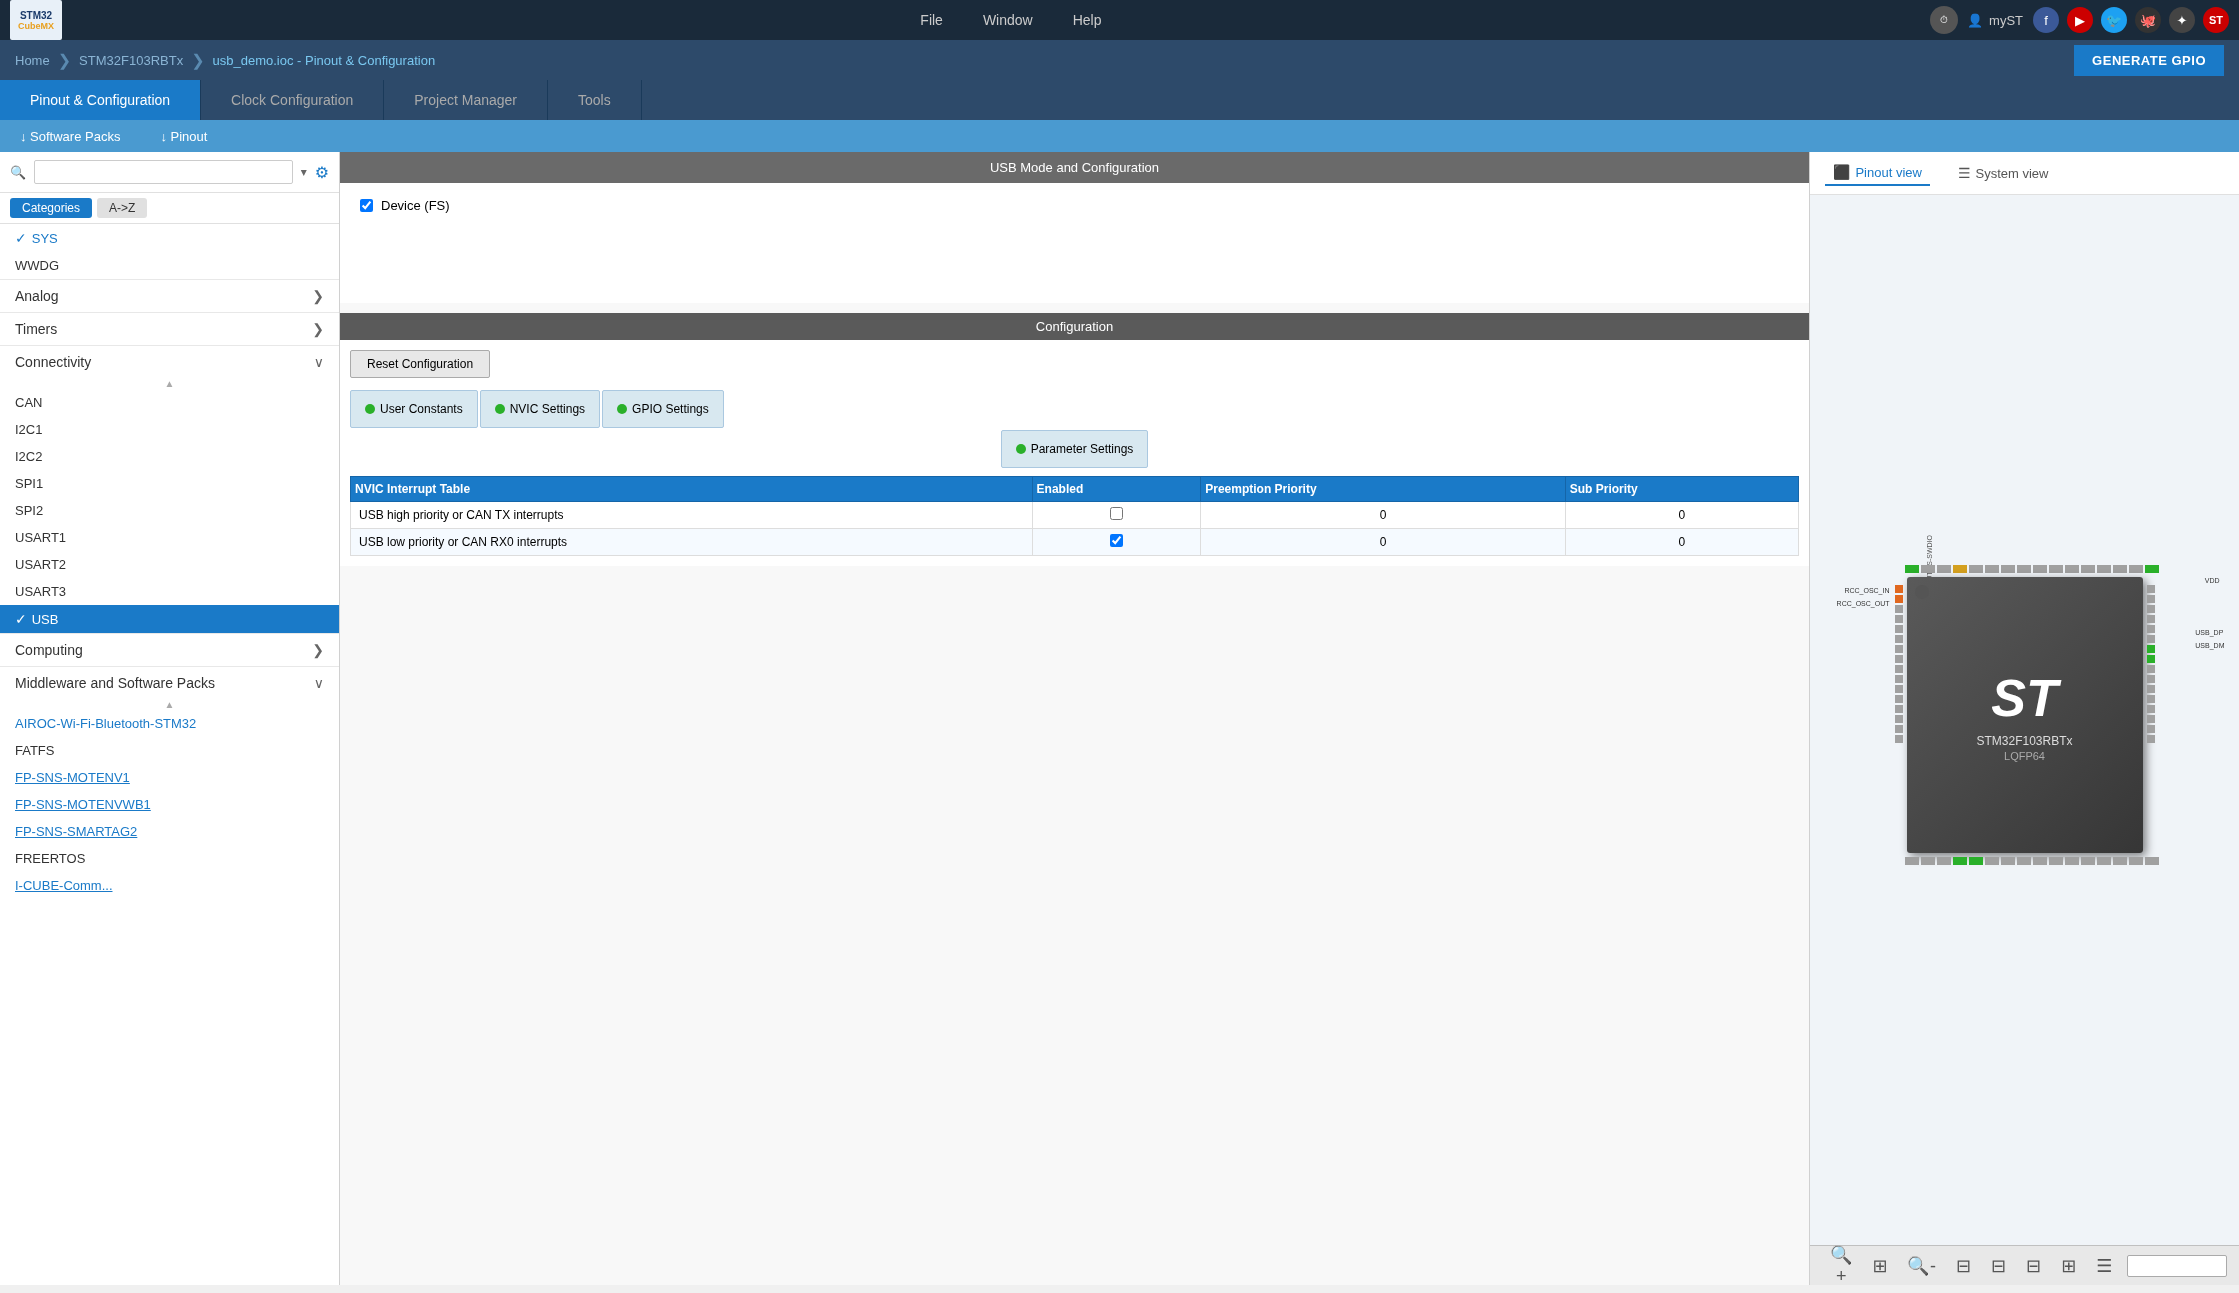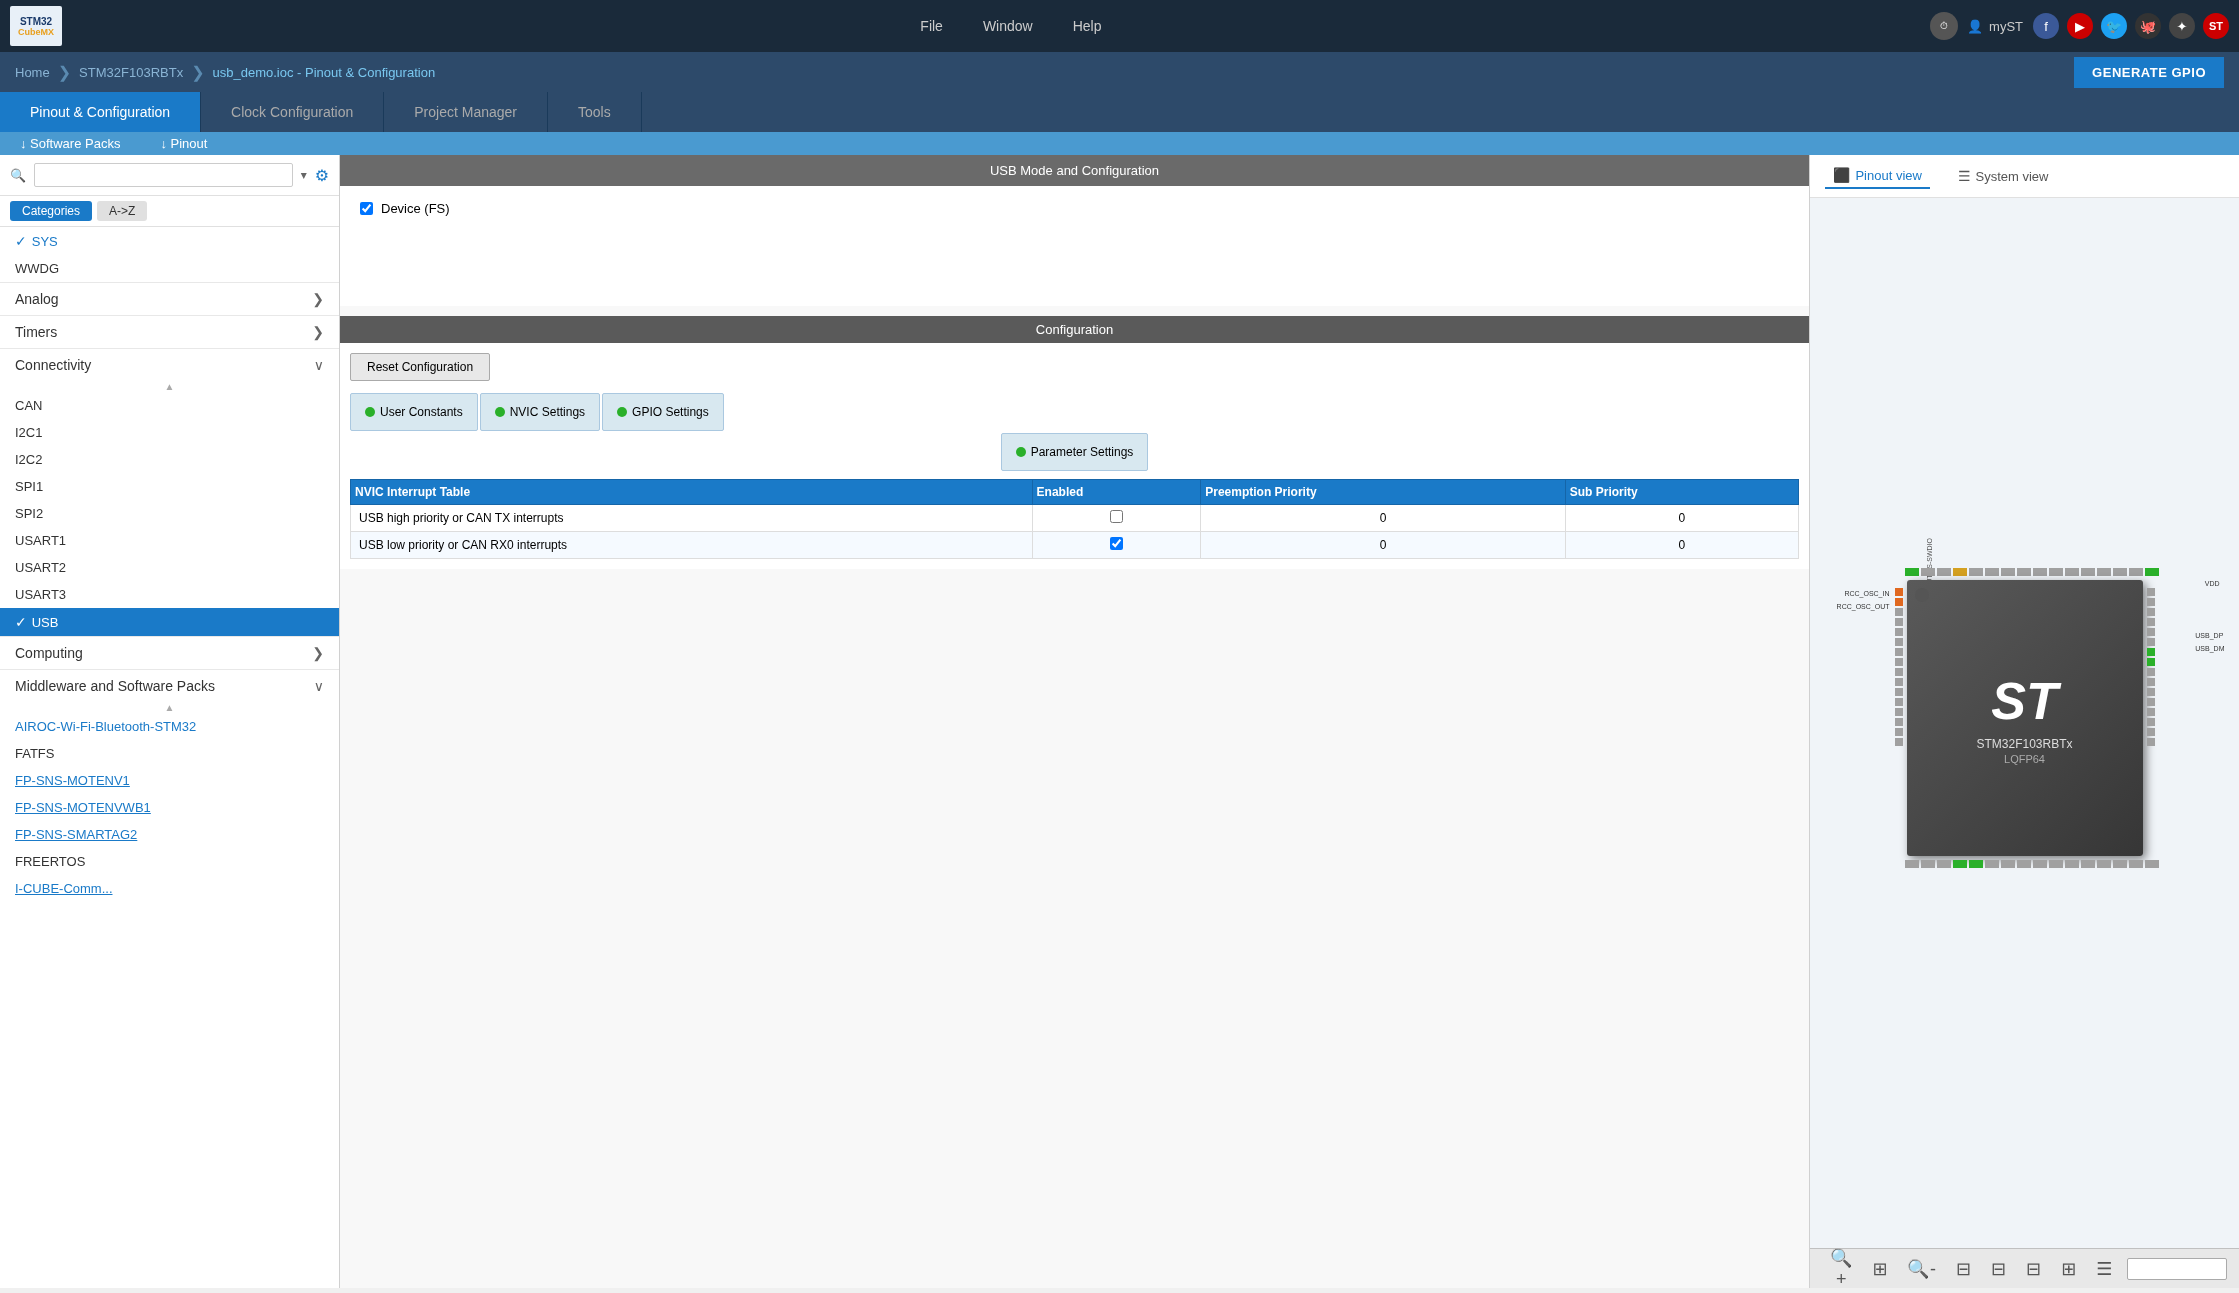--- a/index.html
+++ b/index.html
@@ -3,21 +3,21 @@
   <meta charset="utf-8">
   <style>
     * { box-sizing: border-box; margin: 0; padding: 0; }
     body { font-family: Arial, sans-serif; font-size: 13px; background: #f0f0f0; overflow: hidden; }
 
     
     .top-nav {
       background: #1a2a3a;
       display: flex;
       align-items: center;
-      height: 52px;
+      height: 40px;
       padding: 0 10px;
       color: white;
     }
     .logo-area {
       display: flex;
       align-items: center;
       margin-right: 30px;
     }
     .logo-box {
       background: #e8f0f8;
@@ -88,21 +88,21 @@
     .tab.active {
       background: #1a7ac8;
       color: white;
     }
 
     
     .sub-tab-bar {
       background: #4a9ad0;
       display: flex;
       align-items: center;
-      height: 23px;
+      height: 32px;
       padding: 0 20px;
       gap: 40px;
     }
     .sub-tab { color: white; cursor: pointer; font-size: 13px; display: flex; align-items: center; gap: 5px; }
 
     
     .main-layout {
       display: flex;
       height: calc(100vh - 160px);
     }

